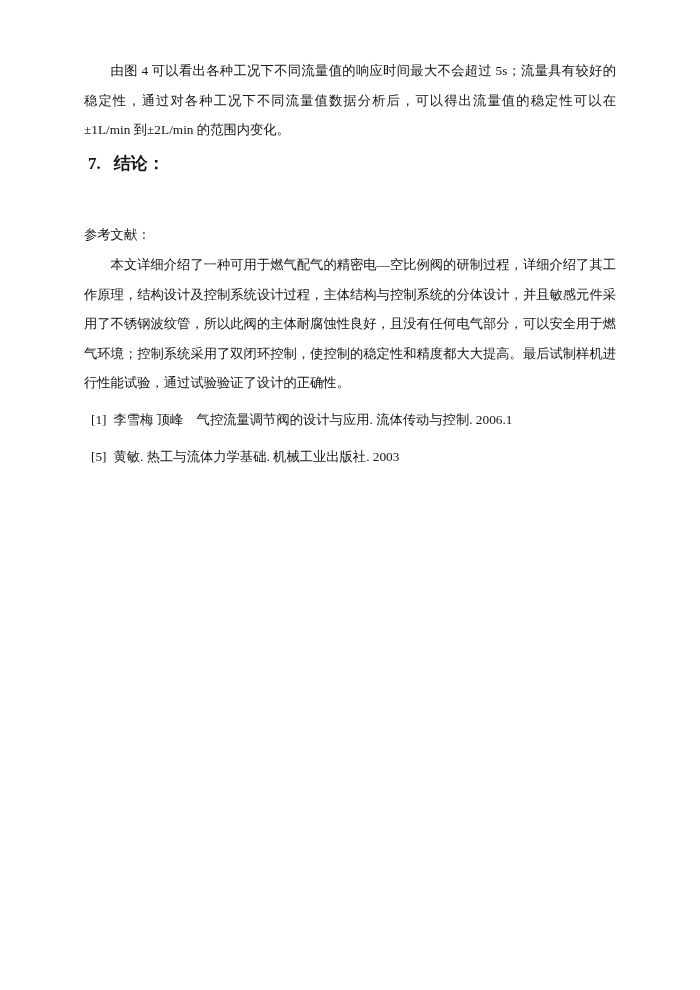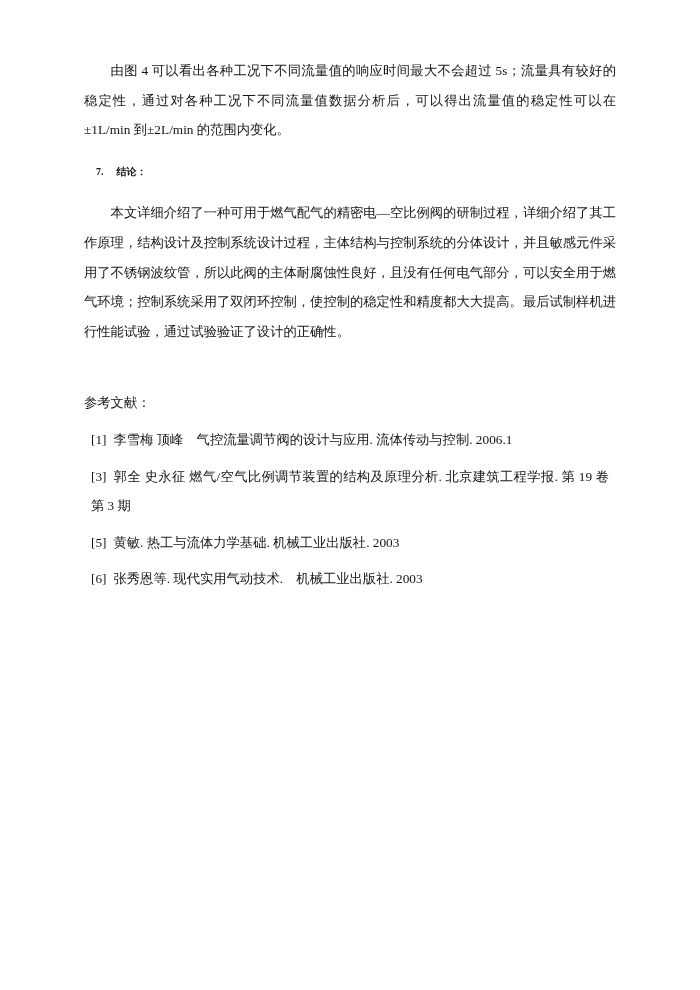--- a/index.html
+++ b/index.html
@@ -22,22 +22,22 @@
   }
   .para {
     margin: 0;
     text-align: justify;
     text-justify: inter-ideograph;
   }
   .indent {
     text-indent: 2em;
   }
   .heading {
-    margin: 12px;
-    font-size: 10px;
+    margin: 4px;
+    font-size: 17px;
     line-height: 29.6px;
     font-weight: bold;
   }
   .heading .h-title {
     margin-left: 13px;
   }
   .refs-heading {
     margin: 42px 0 0 0;
     text-align: left;
   }
@@ -54,27 +54,25 @@
 <body>
 
 <div class="page">
 
   <p class="para indent">由图 4 可以看出各种工况下不同流量值的响应时间最大不会超过 5s；流量具有较好的稳定性，通过对各种工况下不同流量值数据分析后，可以得出流量值的稳定性可以在±1L/min 到±2L/min 的范围内变化。</p>
 
   <h2 class="heading">
     <span class="h-num">7.</span><span class="h-title">结论：</span>
   </h2>
 
+  <p class="para refs-heading">参考文献：</p>
+
   <p class="para indent">本文详细介绍了一种可用于燃气配气的精密电—空比例阀的研制过程，详细介绍了其工作原理，结构设计及控制系统设计过程，主体结构与控制系统的分体设计，并且敏感元件采用了不锈钢波纹管，所以此阀的主体耐腐蚀性良好，且没有任何电气部分，可以安全用于燃气环境；控制系统采用了双闭环控制，使控制的稳定性和精度都大大提高。最后试制样机进行性能试验，通过试验验证了设计的正确性。</p>
-
-  <p class="para refs-heading">参考文献：</p>
 
   <p class="ref"><span class="ref-label">[1]</span><span>李雪梅 顶峰　气控流量调节阀的设计与应用. 流体传动与控制. 2006.1</span></p>
 
 
-  <p class="ref"><span class="ref-label">[3]</span><span>郭全 史永征 燃气/空气比例调节装置的结构及原理分析. 北京建筑工程学报. 第 19 卷 第 3 期</span></p>
 
 
   <p class="ref"><span class="ref-label">[5]</span><span>黄敏. 热工与流体力学基础. 机械工业出版社. 2003</span></p>
 
-  <p class="ref"><span class="ref-label">[6]</span><span>张秀恩等. 现代实用气动技术.　机械工业出版社. 2003</span></p>
 
 </div>
 
 </body></html>

